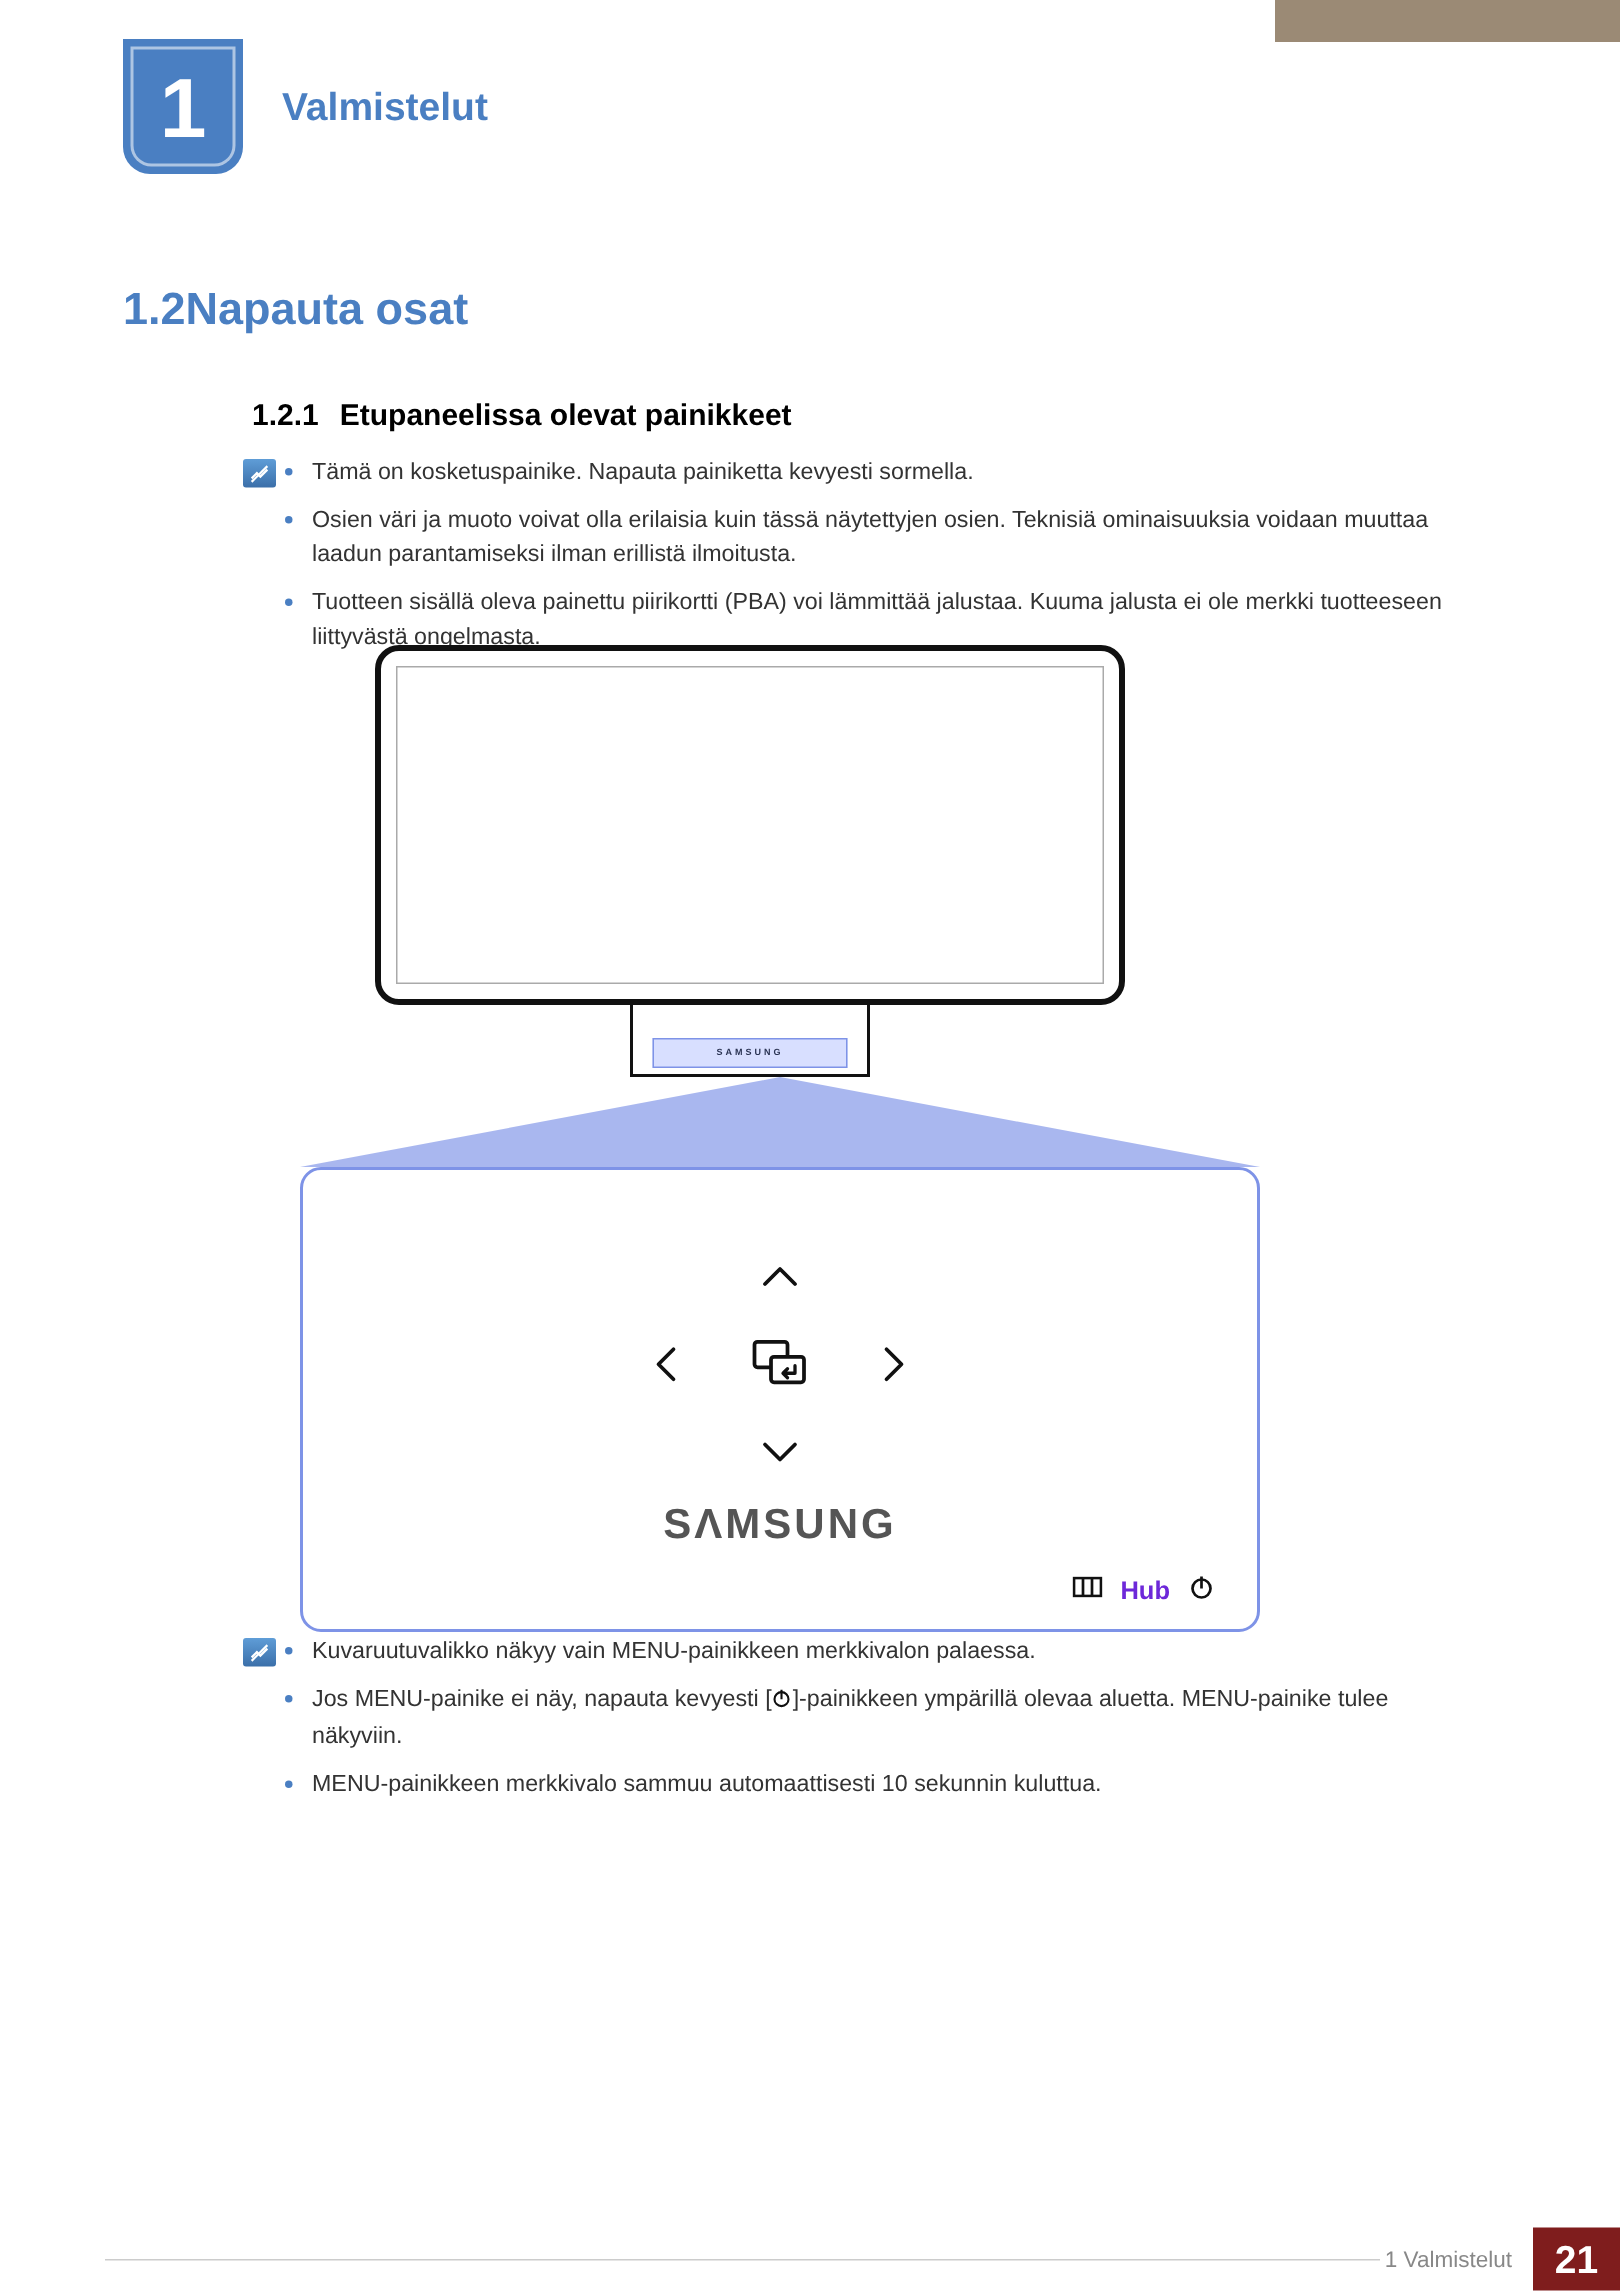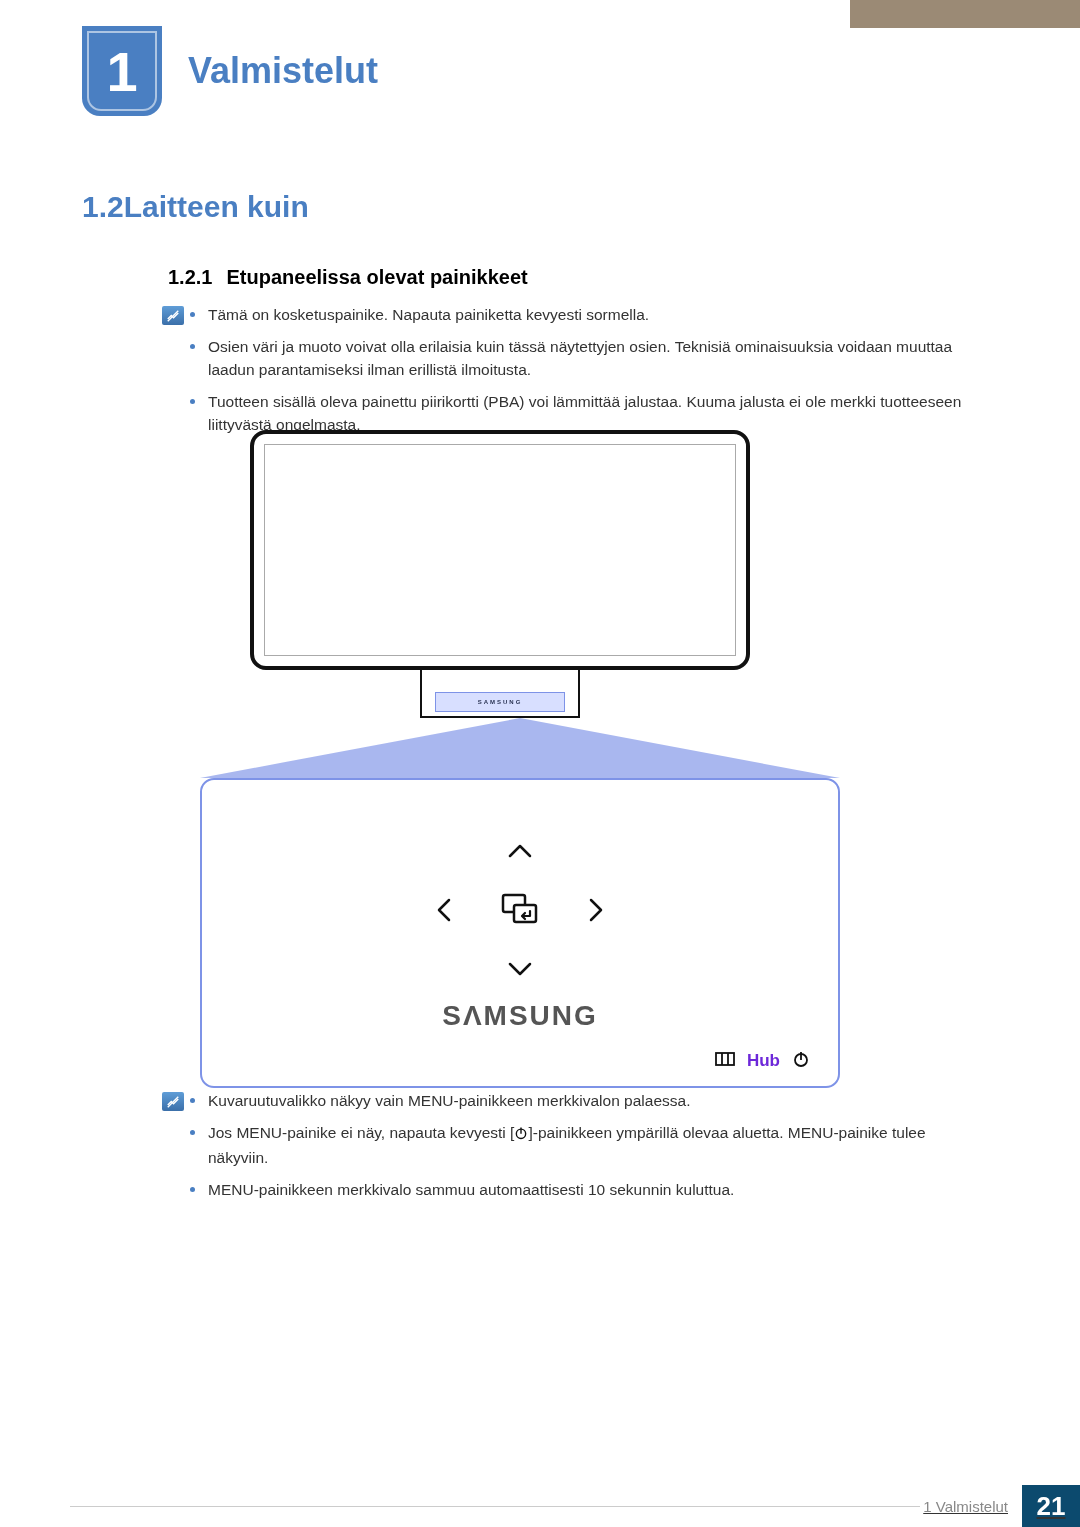--- a/index.html
+++ b/index.html
@@ -42,21 +42,21 @@
     border-bottom-right-radius: 14px;
     display: flex;
     align-items: center;
     justify-content: center;
     color: #fff;
     font-size: 56px;
     font-weight: bold;
   }
   .chapter-title {
     color: #4a7fc2;
-    font-size: 36px;
+    font-size: 26px;
     font-weight: bold;
   }
   .section-row {
     position: absolute;
     top: 190px; left: 82px;
     display: flex;
     align-items: baseline;
   }
   .section-number {
     color: #4a7fc2;
@@ -211,30 +211,30 @@
   .bottom-icons {
     position:absolute;
     right: 28px; bottom: 14px;
     display:flex; gap: 12px;
     align-items:center;
     color:#6d28d9;
   }
   .footer-right {
     position: absolute;
     bottom: 0; right: 0;
-    display: flex; align-items: center; text-decoration: underline;
+    display: flex; align-items: center;
   }
   .footer-pagelabel {
     color: #888;
     font-size: 15px;
     margin-right: 14px;
   }
   .footer-pagenum {
     width: 58px; height: 42px;
-    background: #0c4a6e;
+    background: #7f1d1d;
     color: #fff;
     font-size: 26px;
     font-weight: bold;
     display:flex; align-items:center; justify-content:center;
   }
   .footer-line {
     position:absolute;
     bottom: 20px; left: 70px;
     width: 850px; height: 1px;
     background: #ccc;
@@ -251,21 +251,21 @@
 
 <div class="chapter-header">
   <div class="chapter-tab">
     <div class="chapter-tab-inner">1</div>
   </div>
   <div class="chapter-title">Valmistelut</div>
 </div>
 
 <div class="section-row">
   <div class="section-number">1.2</div>
-  <div class="section-title">Laitteen kuin</div>
+  <div class="section-title">Napauta osat</div>
 </div>
 
 <div class="subsection-row">
   <div>1.2.1</div>
   <div>Etupaneelissa olevat painikkeet</div>
 </div>
 
 <div class="note-block-1">
   <div class="note-icon">
     <svg viewBox="0 0 24 24" fill="none" stroke="#fff" stroke-width="2.5">

